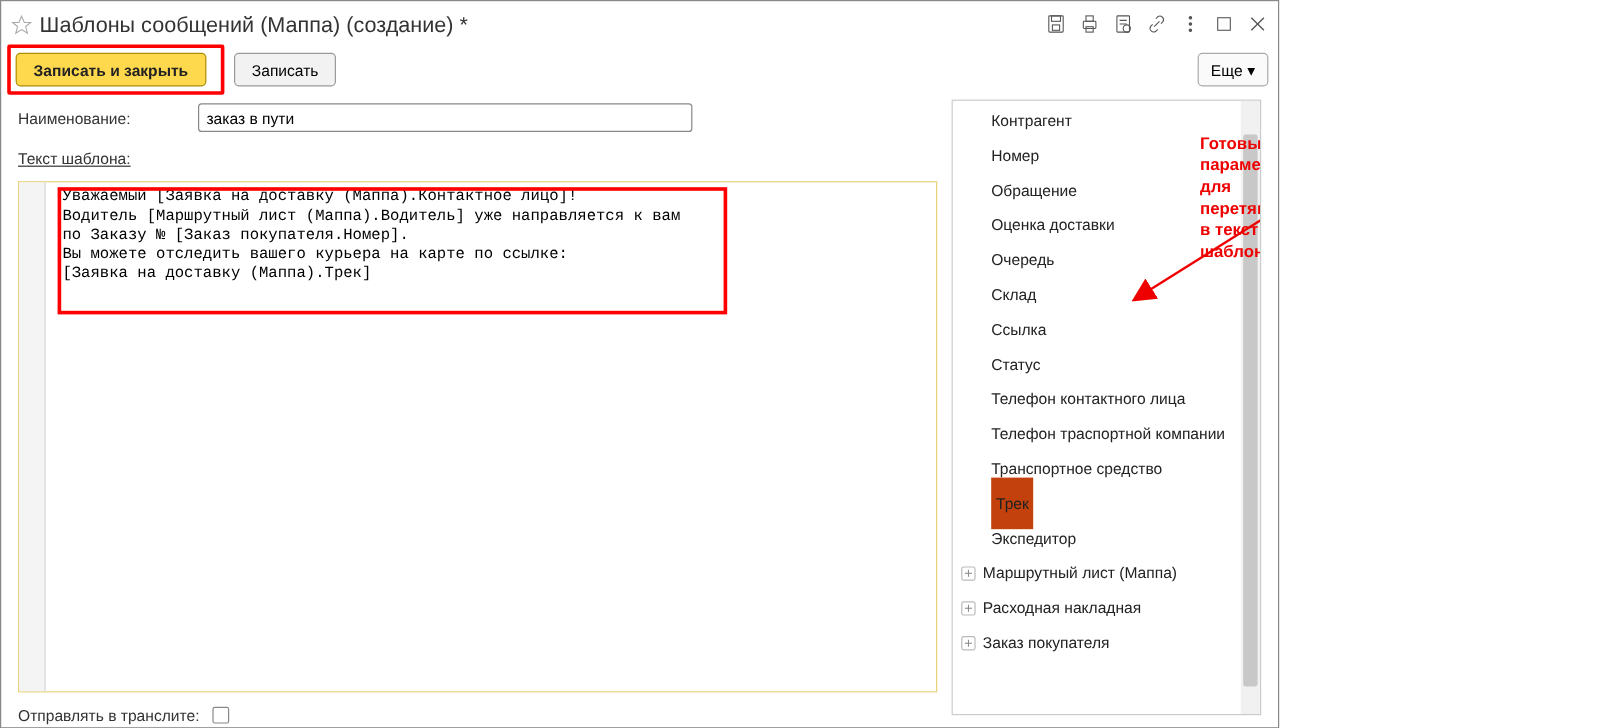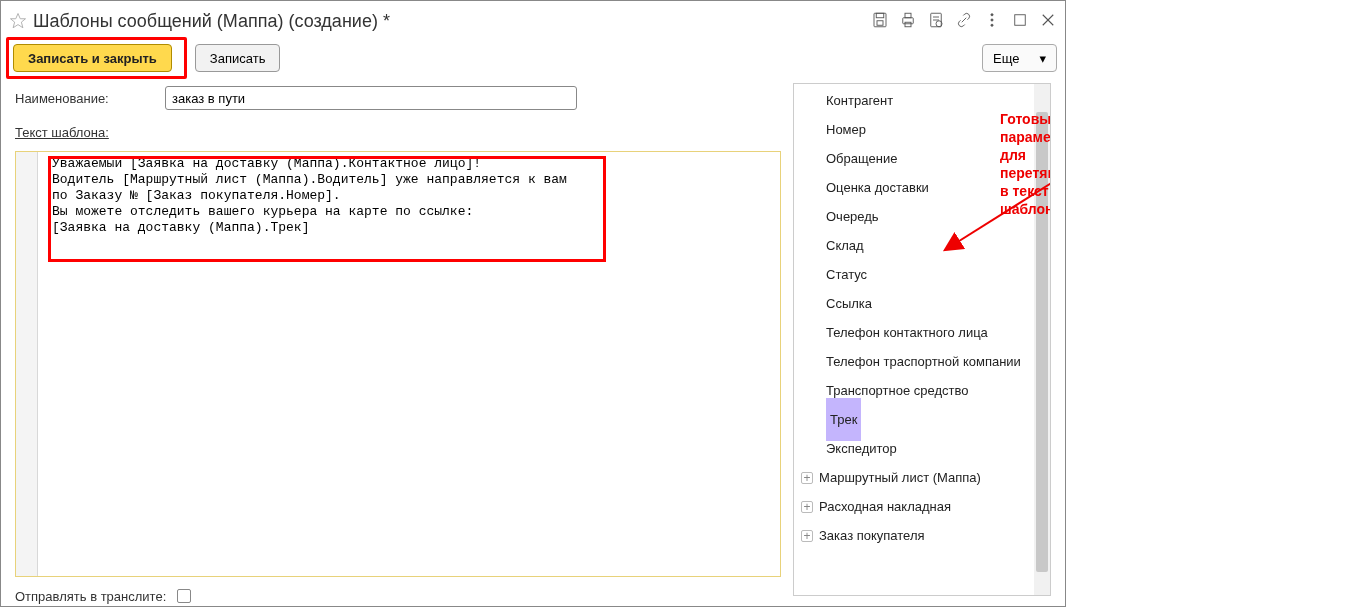--- a/index.html
+++ b/index.html
@@ -76,21 +76,21 @@
   }
   .toolbar-spacer { flex: 1; }
   .more-btn {
     height: 28px;
     padding: 0 10px;
     border: 1px solid #aaa;
     border-radius: 4px;
     background: #fafafa;
     font-size: 13px;
     cursor: pointer;
-    display: flex; align-items: center; gap:20px;
+    display: flex; align-items: center; gap:4px;
   }
 
   
   .content {
     position: absolute;
     top: 78px; left: 0; right: 0; bottom: 0;
     display: flex;
   }
   .left-pane {
     width: 790px;
@@ -167,21 +167,21 @@
   }
   .p-item {
     display:flex; align-items:center;
     height: 29px;
     padding-left: 32px;
     font-size: 13px;
     color: #222;
     cursor: default;
   }
   .p-item.sel span.lbl {
-    background: #c4b5fd;
+    background: #c2410c;
     padding: 14px 4px;
   }
   .p-item .lbl { }
   .p-group {
     display:flex; align-items:center;
     height: 29px;
     padding-left: 7px;
     font-size: 13px;
     color: #222;
     gap:6px;
@@ -318,24 +318,24 @@
           <div class="p-item">
             <span class="lbl">Оценка доставки</span>
           </div>
           <div class="p-item">
             <span class="lbl">Очередь</span>
           </div>
           <div class="p-item">
             <span class="lbl">Склад</span>
           </div>
           <div class="p-item">
+            <span class="lbl">Ссылка</span>
+          </div>
+          <div class="p-item">
             <span class="lbl">Статус</span>
-          </div>
-          <div class="p-item">
-            <span class="lbl">Ссылка</span>
           </div>
           <div class="p-item">
             <span class="lbl">Телефон контактного лица</span>
           </div>
           <div class="p-item">
             <span class="lbl">Телефон траспортной компании</span>
           </div>
           <div class="p-item">
             <span class="lbl">Транспортное средство</span>
           </div>

